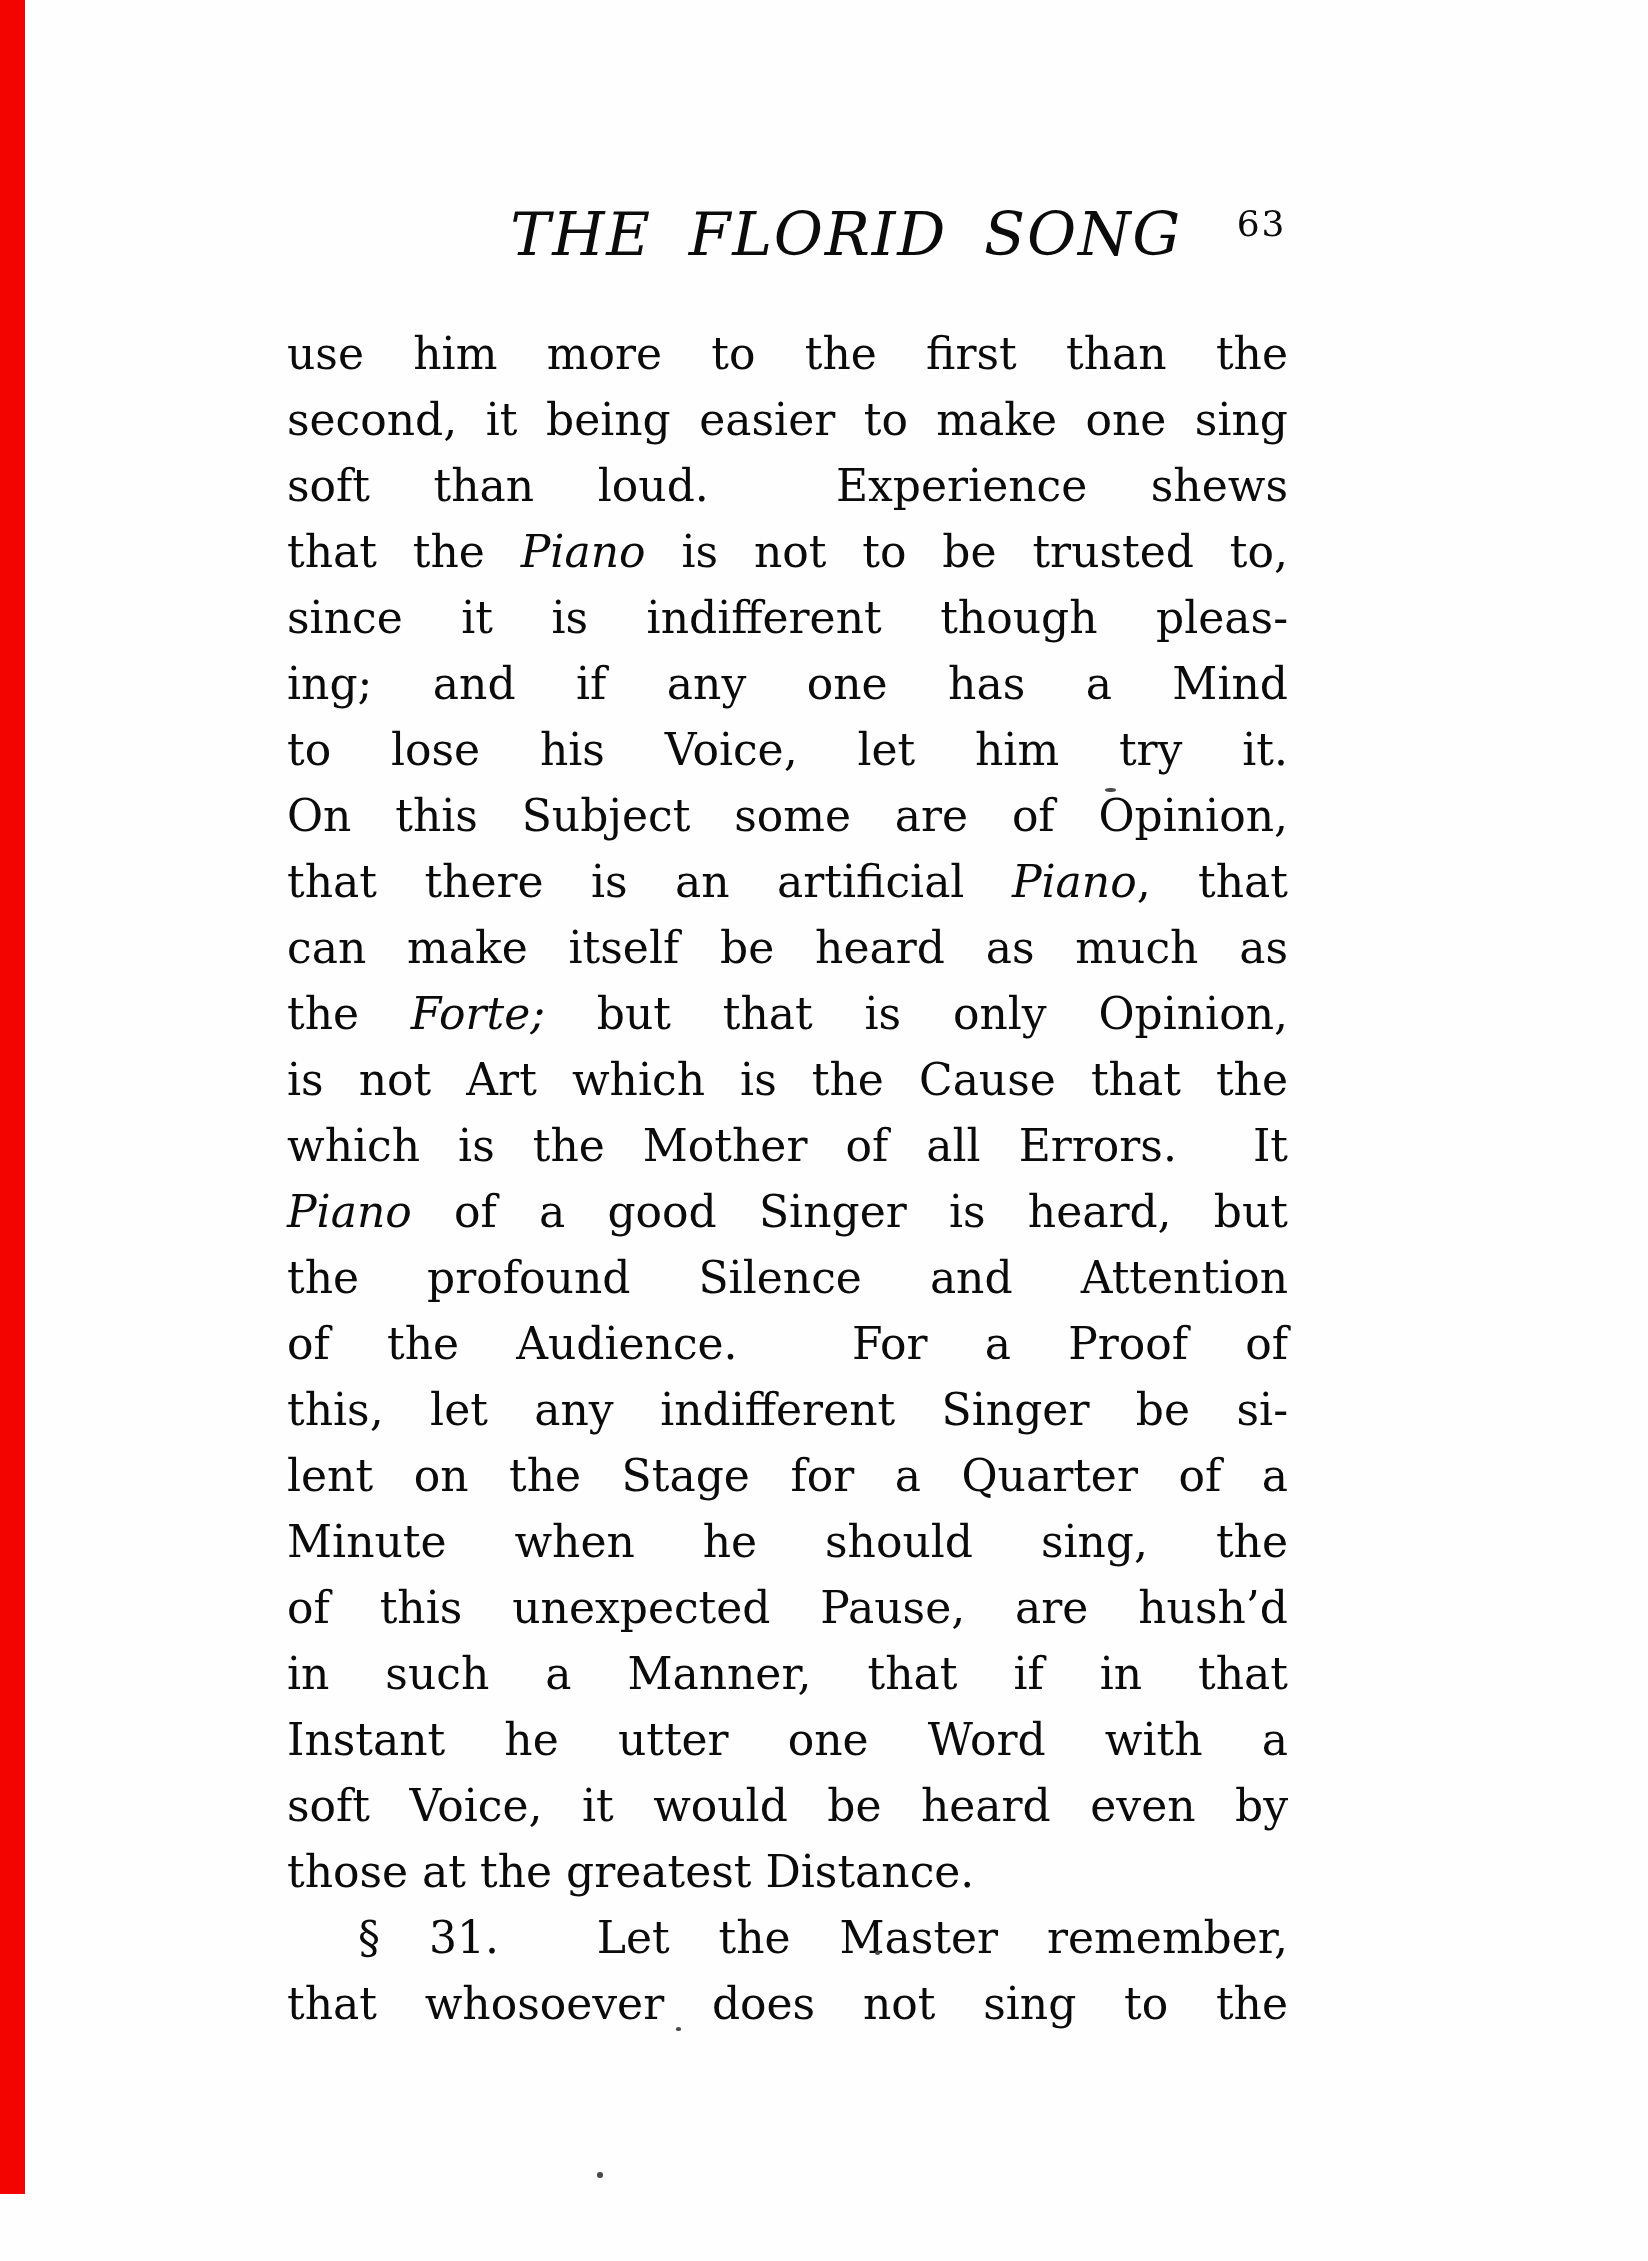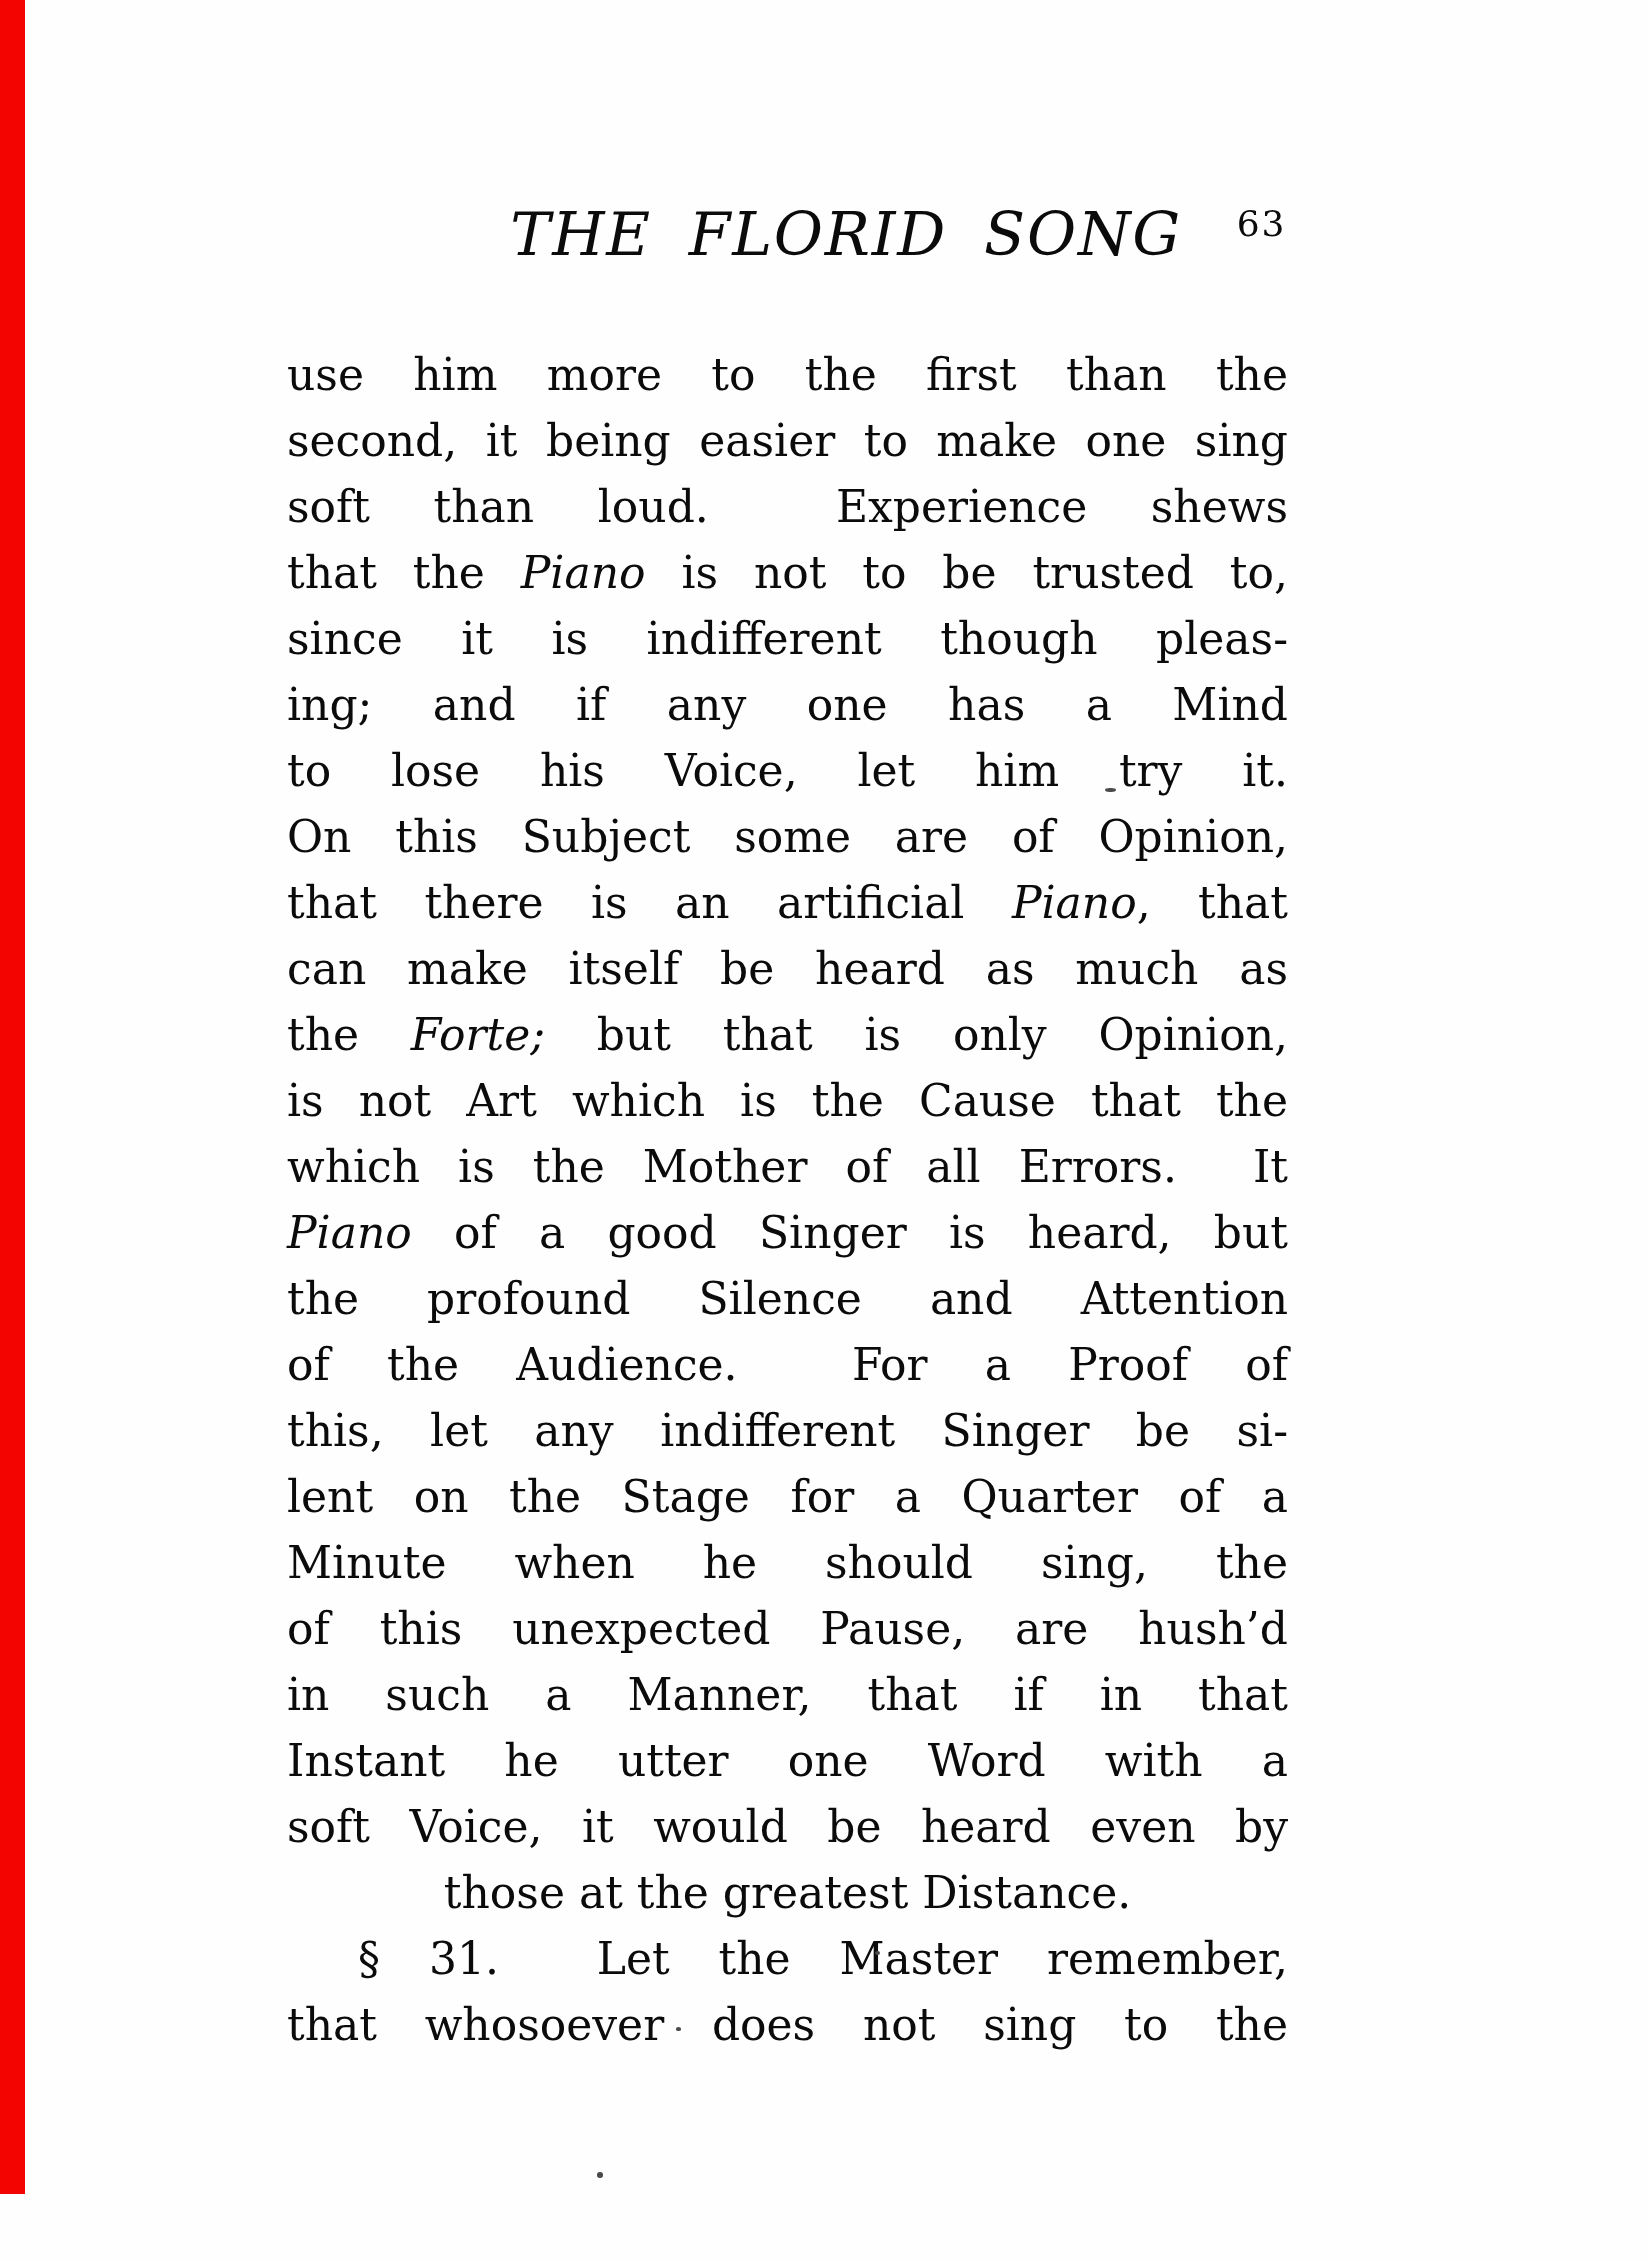--- a/index.html
+++ b/index.html
@@ -29,24 +29,23 @@
   }
   .runhead .pagenum{
     position:absolute;right:1.8px;top:3.5px;
     font-size:36px;
     letter-spacing:1.8px;
   }
   .bodycol{
     position:absolute;left:287px;top:321px;width:1001px;
     font-size:44px;
     line-height:66px;
-    margin-top:21px;
   }
   .line{
-    text-align:center;
+    text-align:left;
     white-space:normal;
   }
   .line.j{
     text-align:justify;
     text-align-last:justify;
   }
   .line.ind{ text-indent:71px; }
   .it{ font-style:italic; }
   .speck{ position:absolute; border-radius:45%; }
 </style>

